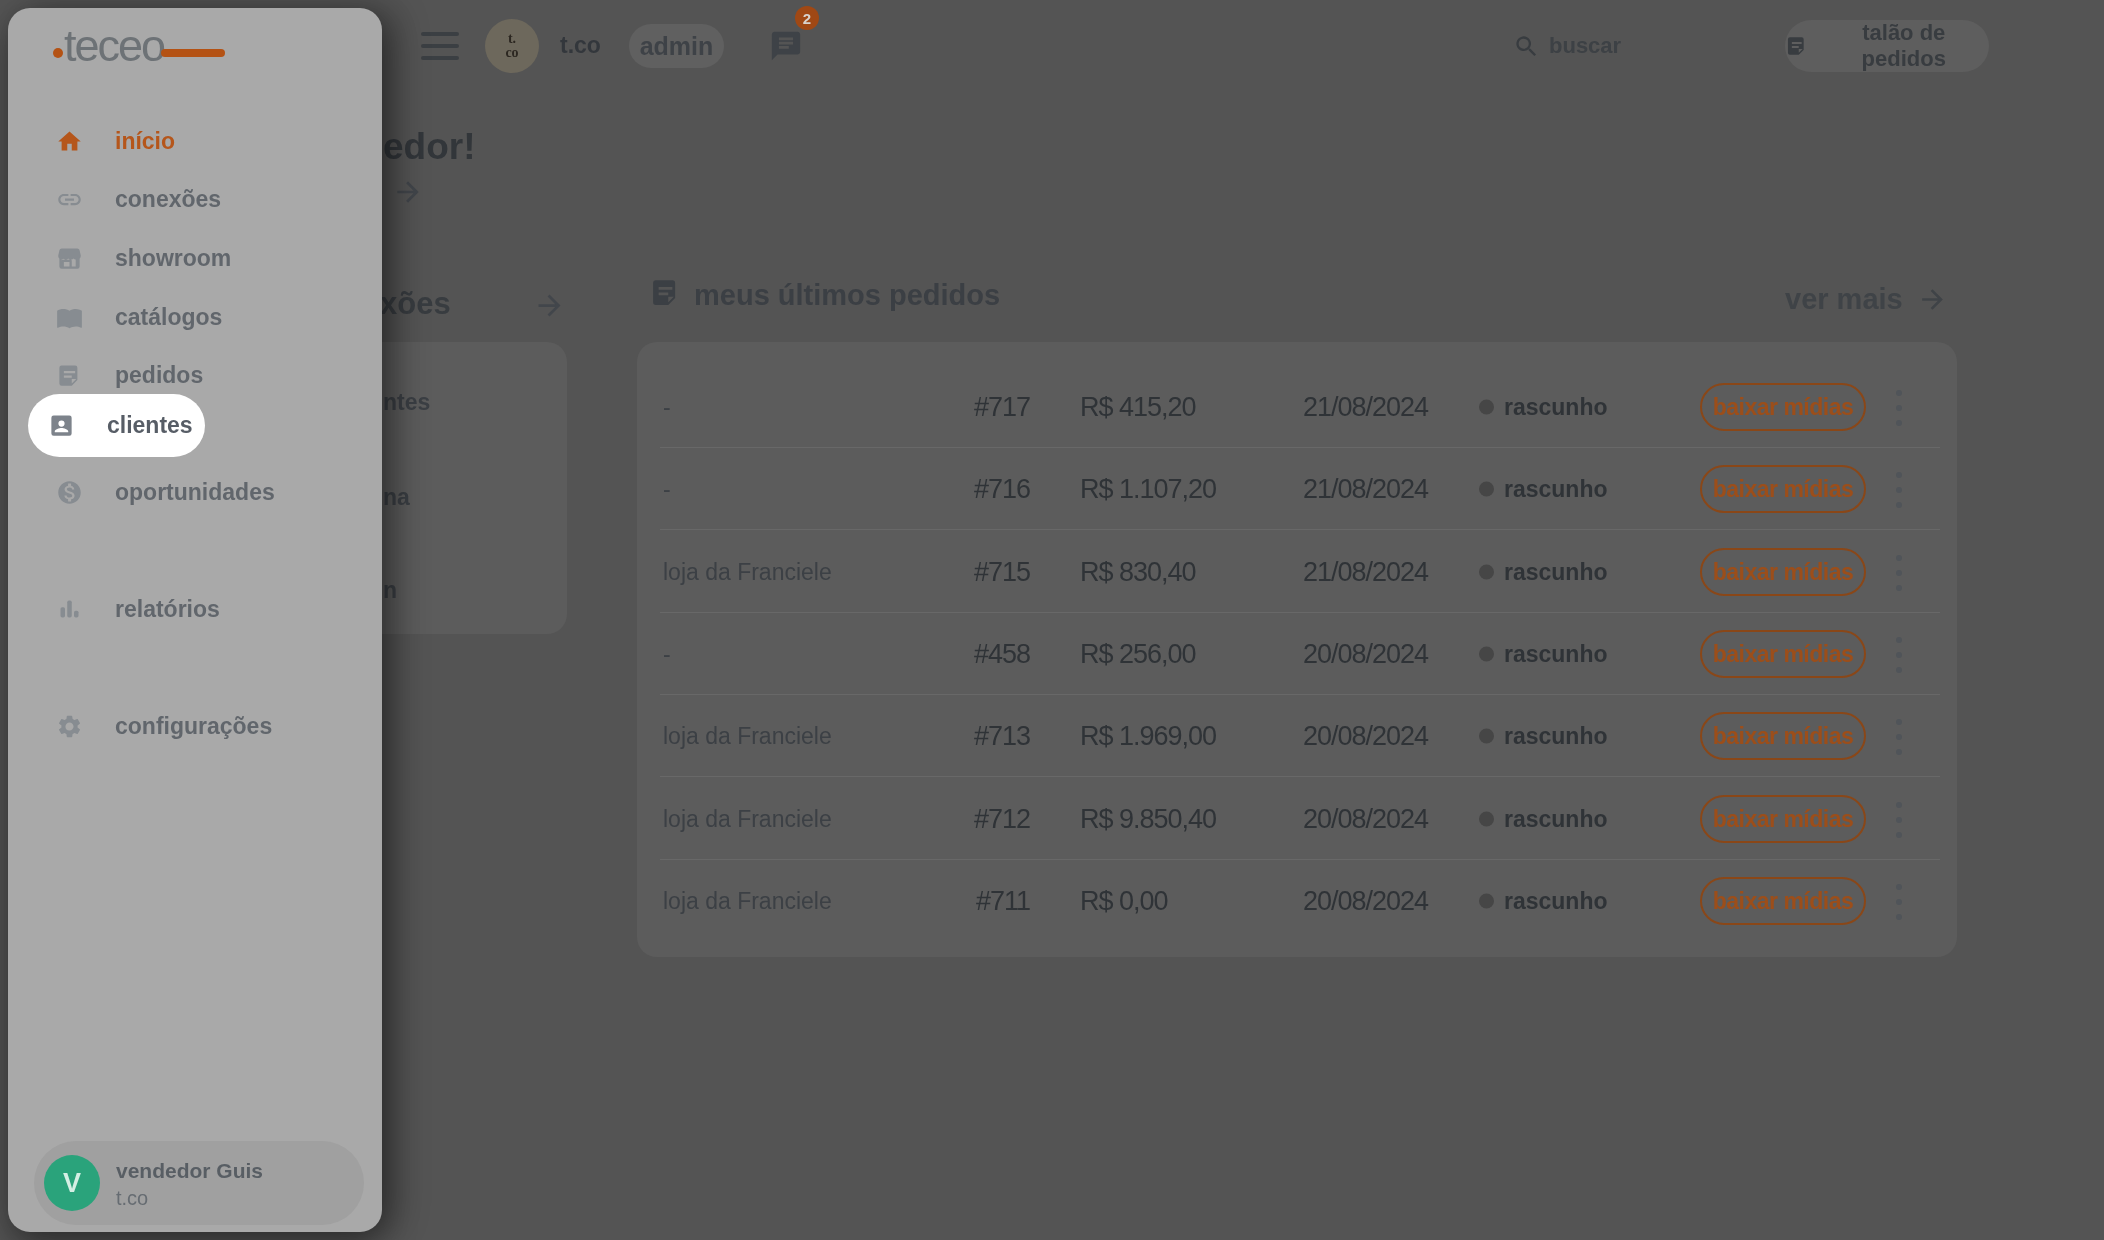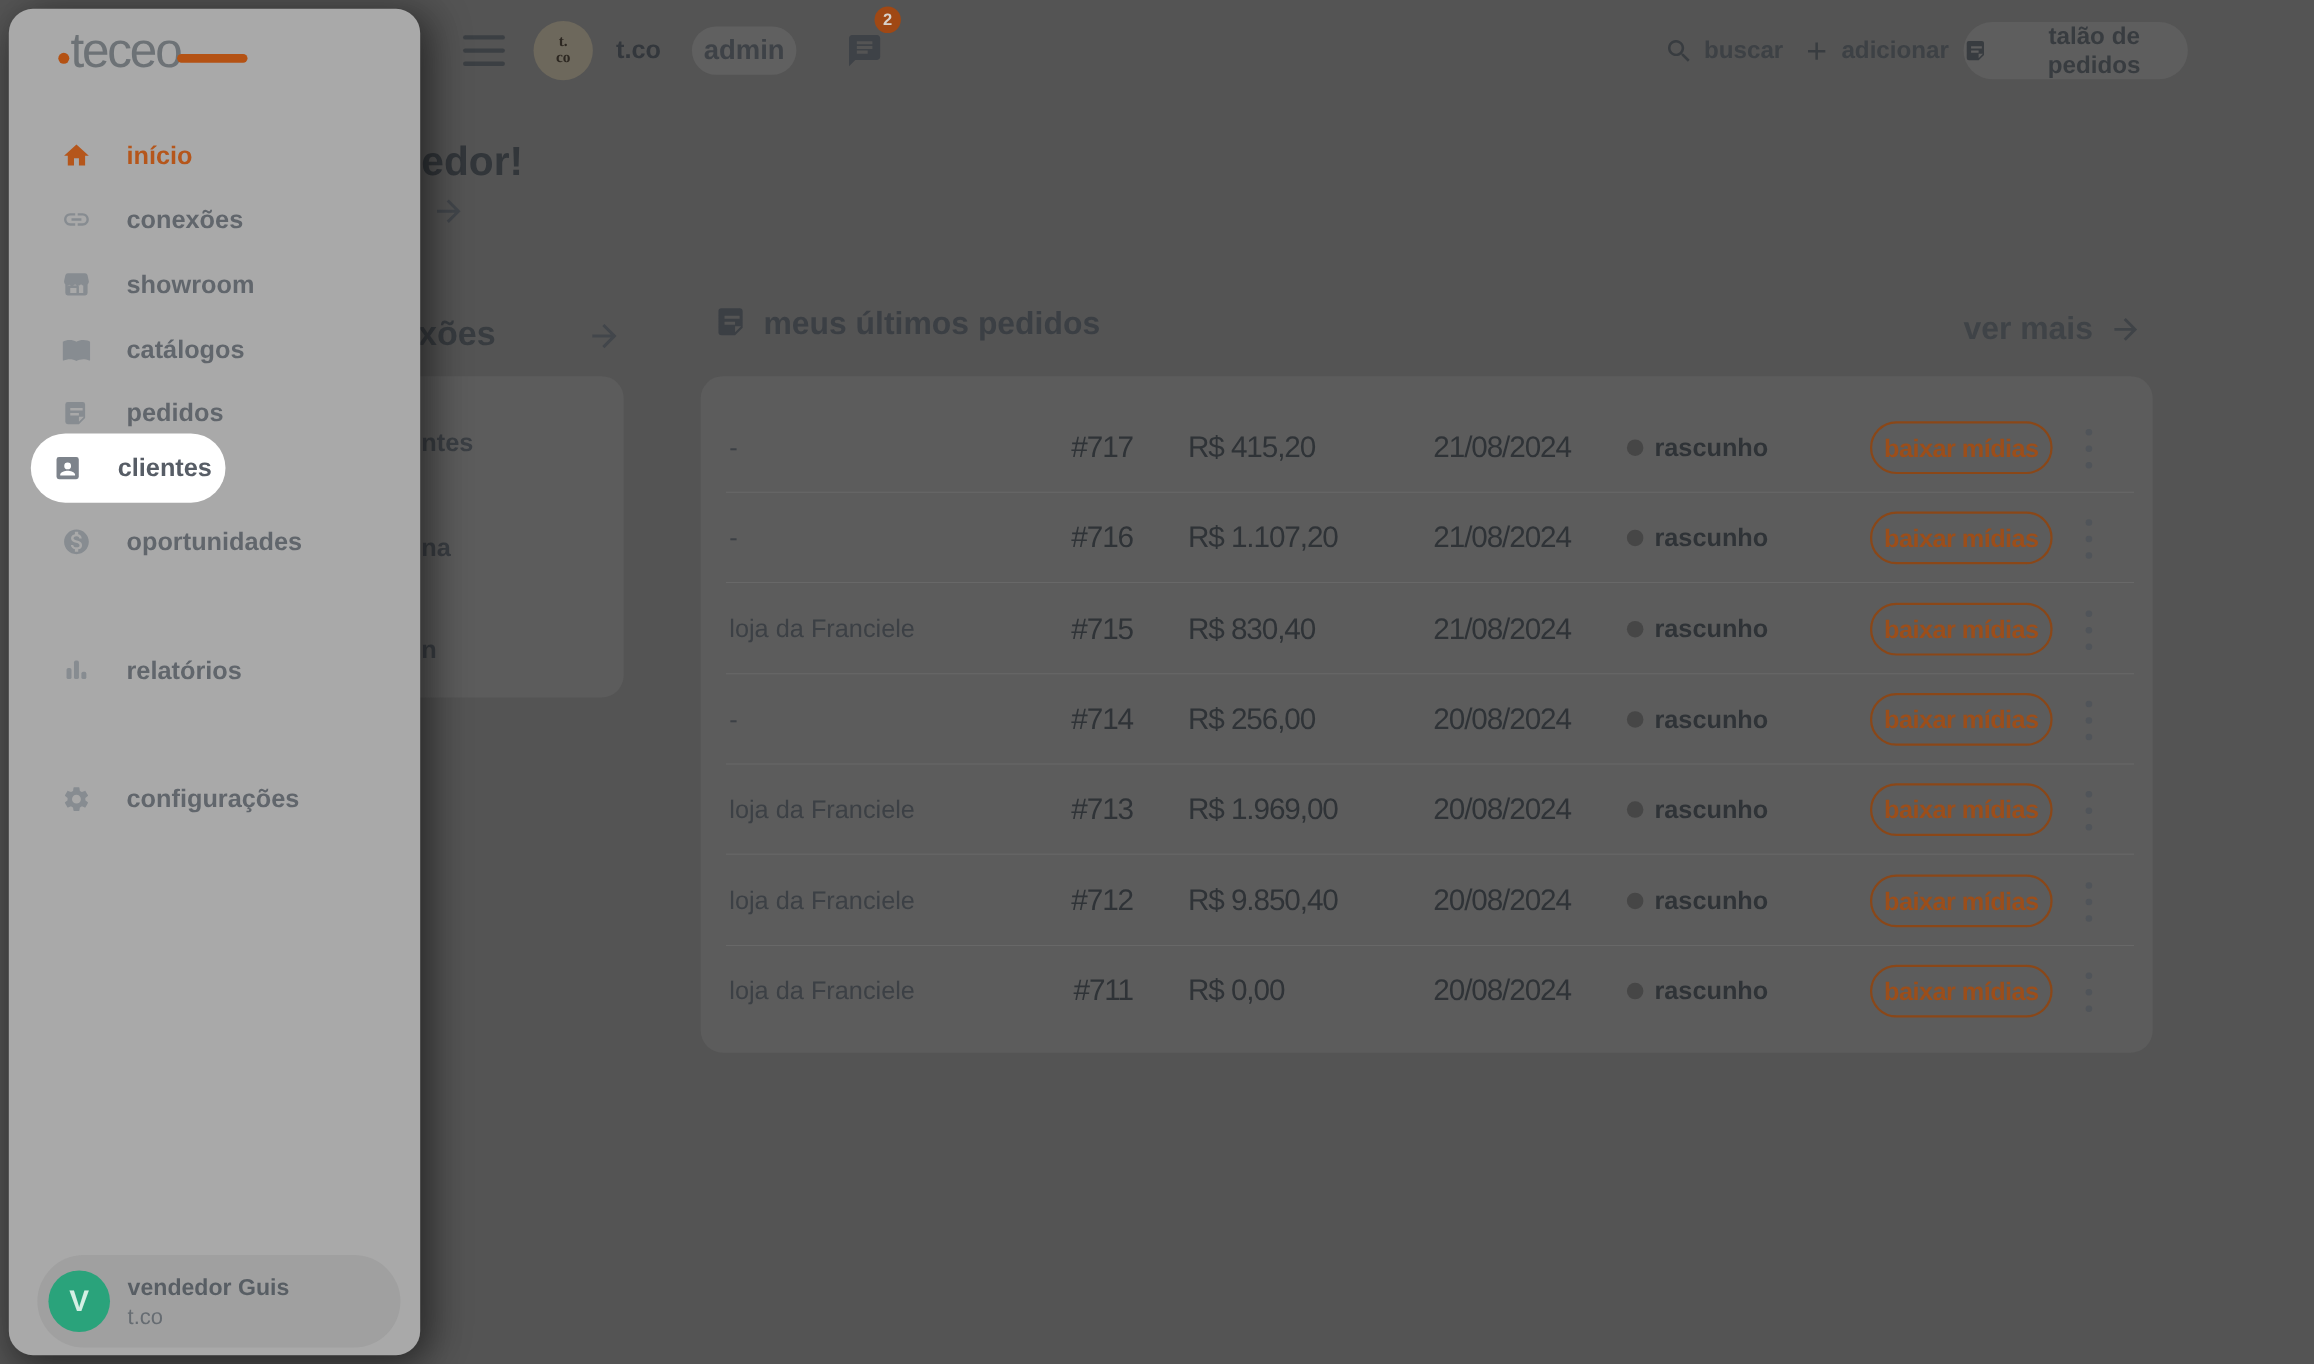--- a/index.html
+++ b/index.html
@@ -101,28 +101,20 @@
     <div class="notif-badge">2</div>
 
     <button class="tb-group tb-search">
       <span class="g-icon">
         <svg viewBox="0 0 24 24" fill="currentColor">
             <path d="M15.5 14h-.79l-.28-.27a6.5 6.5 0 1 0-.7.7l.27.28v.79l5 4.99L20.49 19l-4.99-5zm-6 0A4.5 4.5 0 1 1 14 9.5 4.5 4.5 0 0 1 9.5 14z"></path>
           </svg>
       </span>
       <span>buscar</span>
     </button>
-    <button class="tb-group tb-add">
-      <span class="g-icon">
-        <svg viewBox="0 0 24 24" fill="currentColor">
-            <path d="M19 13h-6v6h-2v-6H5v-2h6V5h2v6h6v2z"></path>
-          </svg>
-      </span>
-      <span>adicionar</span>
-    </button>
     <button class="orderpad-btn">
       <span class="g-icon">
         <svg viewBox="0 0 24 24" fill="currentColor">
             <path d="M19 3H5a2 2 0 0 0-2 2v14a2 2 0 0 0 2 2h9l5-5V5a2 2 0 0 0-2-2zM7 8h10v2H7V8zm0 4h7v2H7v-2zm7 7v-4h4l-4 4z"></path>
           </svg>
       </span>
       <span>talão de pedidos</span>
     </button>
 
     <div class="greeting">edor!</div>
@@ -200,21 +192,21 @@
         <button class="c-action">baixar mídias</button>
         <button class="c-kebab">
             <i></i>
             <i></i>
             <i></i>
           </button>
       </div>
 
       <div class="orow" style="top:271px">
         <span class="c-client">-</span>
-        <span class="c-num">#714</span>
+        <span class="c-num">#458</span>
         <span class="c-total">R$ 256,00</span>
         <span class="c-date">20/08/2024</span>
         <span class="c-dot"></span>
         <span class="c-status">rascunho</span>
         <button class="c-action">baixar mídias</button>
         <button class="c-kebab">
             <i></i>
             <i></i>
             <i></i>
           </button>

